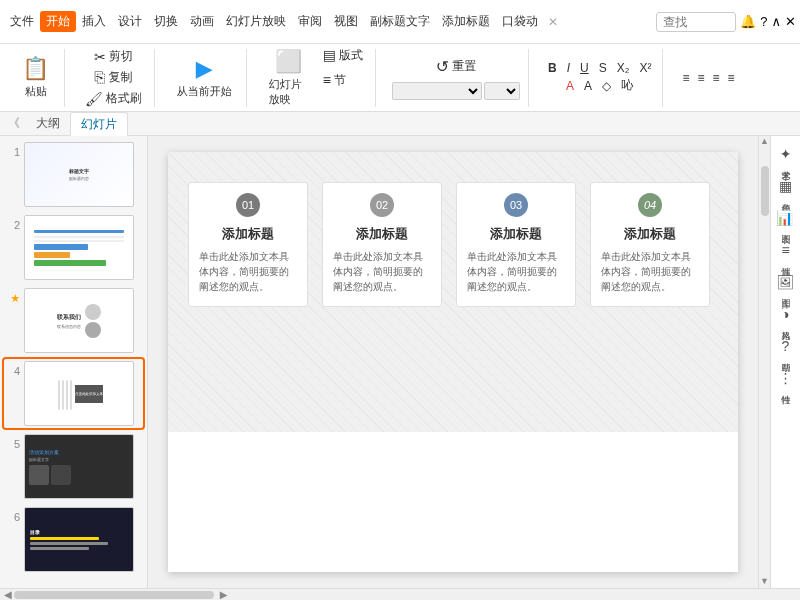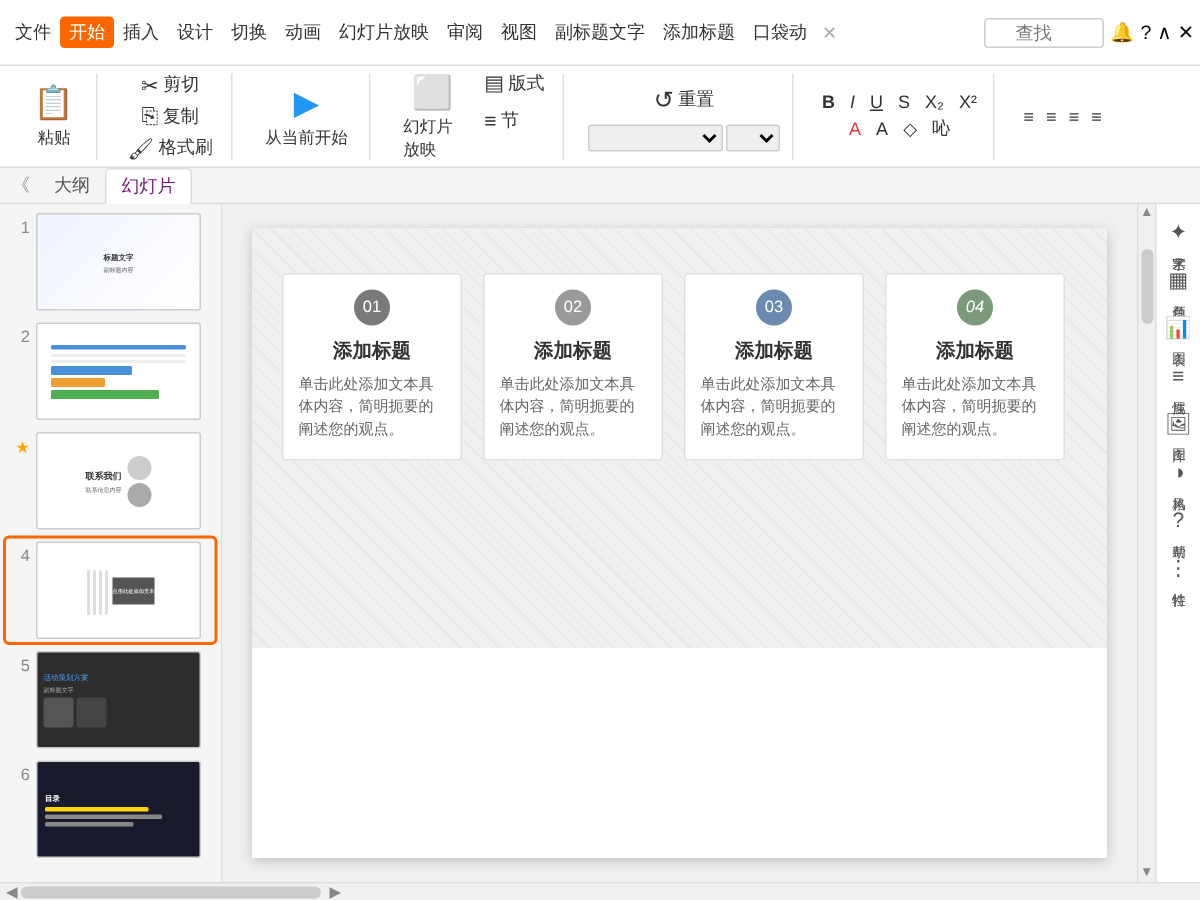--- a/index.html
+++ b/index.html
@@ -3,41 +3,41 @@
   <meta charset="utf-8">
   <style>
     * { box-sizing: border-box; margin: 0; padding: 0; }
     body { font-family: 'Microsoft YaHei', SimHei, sans-serif; background: #f0f0f0; width: 800px; height: 600px; overflow: hidden; font-size: 12px; }
 
     
     .menu-bar { background: #fff; border-bottom: 1px solid #ddd; display: flex; align-items: center; height: 44px; padding: 0 4px; }
     .menu-bar .menu-item { padding: 2px 6px; cursor: pointer; font-size: 12px; color: #333; }
     .menu-bar .menu-item.active { background: #ff6600; color: #fff; border-radius: 3px; }
     .menu-bar .search-area { margin-left: auto; display: flex; align-items: center; }
-    .menu-bar .search-box { border: 1px solid #ccc; border-radius: 3px; padding: 2px 20px; font-size: 12px; width: 80px; }
+    .menu-bar .search-box { border: 1px solid #ccc; border-radius: 3px; padding: 2px 6px; font-size: 12px; width: 80px; }
 
     
     .ribbon { background: #fff; border-bottom: 1px solid #ddd; padding: 4px 8px; display: flex; align-items: center; height: 68px; gap: 8px; }
     .ribbon-group { display: flex; flex-direction: column; align-items: center; border-right: 1px solid #e0e0e0; padding: 0 8px; height: 58px; justify-content: center; }
     .ribbon-group:last-child { border-right: none; }
     .ribbon-btn-large { display: flex; flex-direction: column; align-items: center; cursor: pointer; padding: 4px 6px; border-radius: 3px; min-width: 40px; }
     .ribbon-btn-large .btn-icon { font-size: 22px; color: #555; }
     .ribbon-btn-large .btn-label { font-size: 11px; color: #333; margin-top: 2px; }
     .ribbon-btn-small { display: flex; align-items: center; cursor: pointer; padding: 2px 4px; border-radius: 2px; font-size: 12px; color: #333; gap: 3px; }
     .ribbon-btn-small .btn-icon-sm { font-size: 14px; }
     .format-row { display: flex; gap: 4px; align-items: center; }
     .format-btn { font-size: 12px; cursor: pointer; padding: 1px 3px; color: #333; border-radius: 2px; }
     .font-select { border: 1px solid #ccc; border-radius: 2px; font-size: 11px; padding: 1px 4px; width: 80px; }
     .size-select { border: 1px solid #ccc; border-radius: 2px; font-size: 11px; padding: 1px 4px; width: 36px; }
     .align-group { display: flex; gap: 2px; }
 
     
     .tabs-row { background: #f5f5f5; border-bottom: 1px solid #ddd; display: flex; align-items: center; padding: 0 8px; height: 24px; }
     .tab { padding: 3px 10px; font-size: 12px; cursor: pointer; color: #555; border-radius: 3px 3px 0 0; }
-    .tab.active { background: #fff; color: #701a75; border-top: 1px solid #ddd; border-left: 1px solid #ddd; border-right: 1px solid #ddd; }
+    .tab.active { background: #fff; color: #0369a1; border-top: 1px solid #ddd; border-left: 1px solid #ddd; border-right: 1px solid #ddd; }
 
     
     .main-area { display: flex; height: calc(600px - 28px - 68px - 24px - 28px); }
 
     
     .slide-panel { width: 148px; background: #f5f5f5; border-right: 1px solid #ddd; overflow-y: auto; padding: 4px; display: flex; flex-direction: column; gap: 4px; }
     .slide-item { display: flex; align-items: flex-start; gap: 4px; cursor: pointer; padding: 2px; border-radius: 2px; }
     .slide-item.active { outline: 2px solid #ff6600; }
     .slide-num { font-size: 11px; color: #888; width: 14px; text-align: right; margin-top: 4px; }
     .slide-thumb { width: 110px; height: 65px; background: #fff; border: 1px solid #ccc; border-radius: 2px; overflow: hidden; position: relative; display: flex; align-items: center; justify-content: center; }

